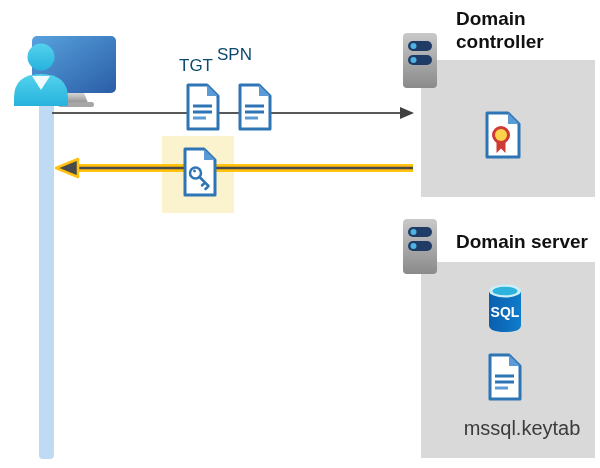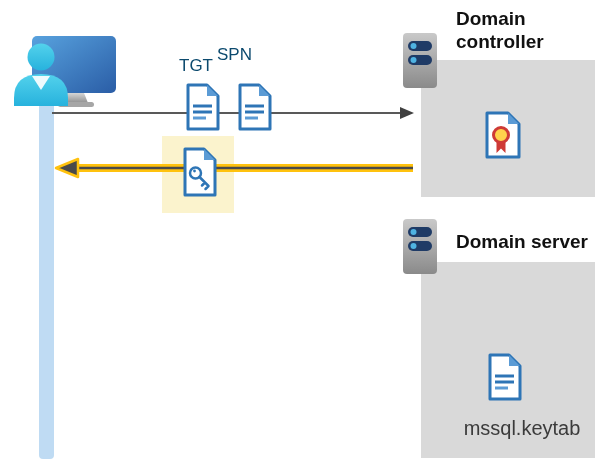--- a/index.html
+++ b/index.html
@@ -141,20 +141,34 @@
         </linearGradient>
       </defs>
       <rect x="1" y="1" width="34" height="55" rx="4" fill="url(#gSrv2)"></rect>
       <rect x="6" y="9" width="24" height="10" rx="5" fill="#1f3b66"></rect>
       <rect x="6" y="23" width="24" height="10" rx="5" fill="#1f3b66"></rect>
       <circle cx="11.5" cy="14" r="3" fill="#4fb3e2"></circle>
       <circle cx="11.5" cy="28" r="3" fill="#4fb3e2"></circle>
     </svg>
   </div>
 
+  <div class="abs z2" style="left:486px;top:283px;">
+    <svg width="38" height="50" viewBox="0 0 38 50">
+      <defs>
+        <linearGradient id="gSql" x1="0" y1="0" x2="1" y2="0">
+          <stop offset="0" stop-color="#0a5fae"></stop>
+            <stop offset="1" stop-color="#0f7ccb"></stop>
+        </linearGradient>
+      </defs>
+      <path d="M3 8 V42 Q3 49 19 49 Q35 49 35 42 V8 Z" fill="url(#gSql)"></path>
+      <ellipse cx="19" cy="8" rx="16" ry="6.5" fill="#cbeff8"></ellipse>
+      <ellipse cx="19" cy="8" rx="12.5" ry="4.3" fill="#2eb4dc"></ellipse>
+      <text x="19" y="34" text-anchor="middle" font-family="Liberation Sans, sans-serif" font-size="14" font-weight="bold" fill="#ffffff">SQL</text>
+    </svg>
+  </div>
 
   <div class="abs z2" style="left:487px;top:352px;">
     <svg width="36" height="50" viewBox="0 0 36 50">
       <path d="M3 3 H22 L33 14 V47 H3 Z" fill="#ffffff" stroke="#2e75b6" stroke-width="3" stroke-linejoin="round"></path>
       <path d="M22 3 L22 14 H33 Z" fill="#5b9bd5"></path>
       <line x1="8" y1="24" x2="27" y2="24" stroke="#2e75b6" stroke-width="3"></line>
       <line x1="8" y1="30" x2="27" y2="30" stroke="#2e75b6" stroke-width="3"></line>
       <line x1="8" y1="36" x2="21" y2="36" stroke="#5b9bd5" stroke-width="3"></line>
     </svg>
   </div>

